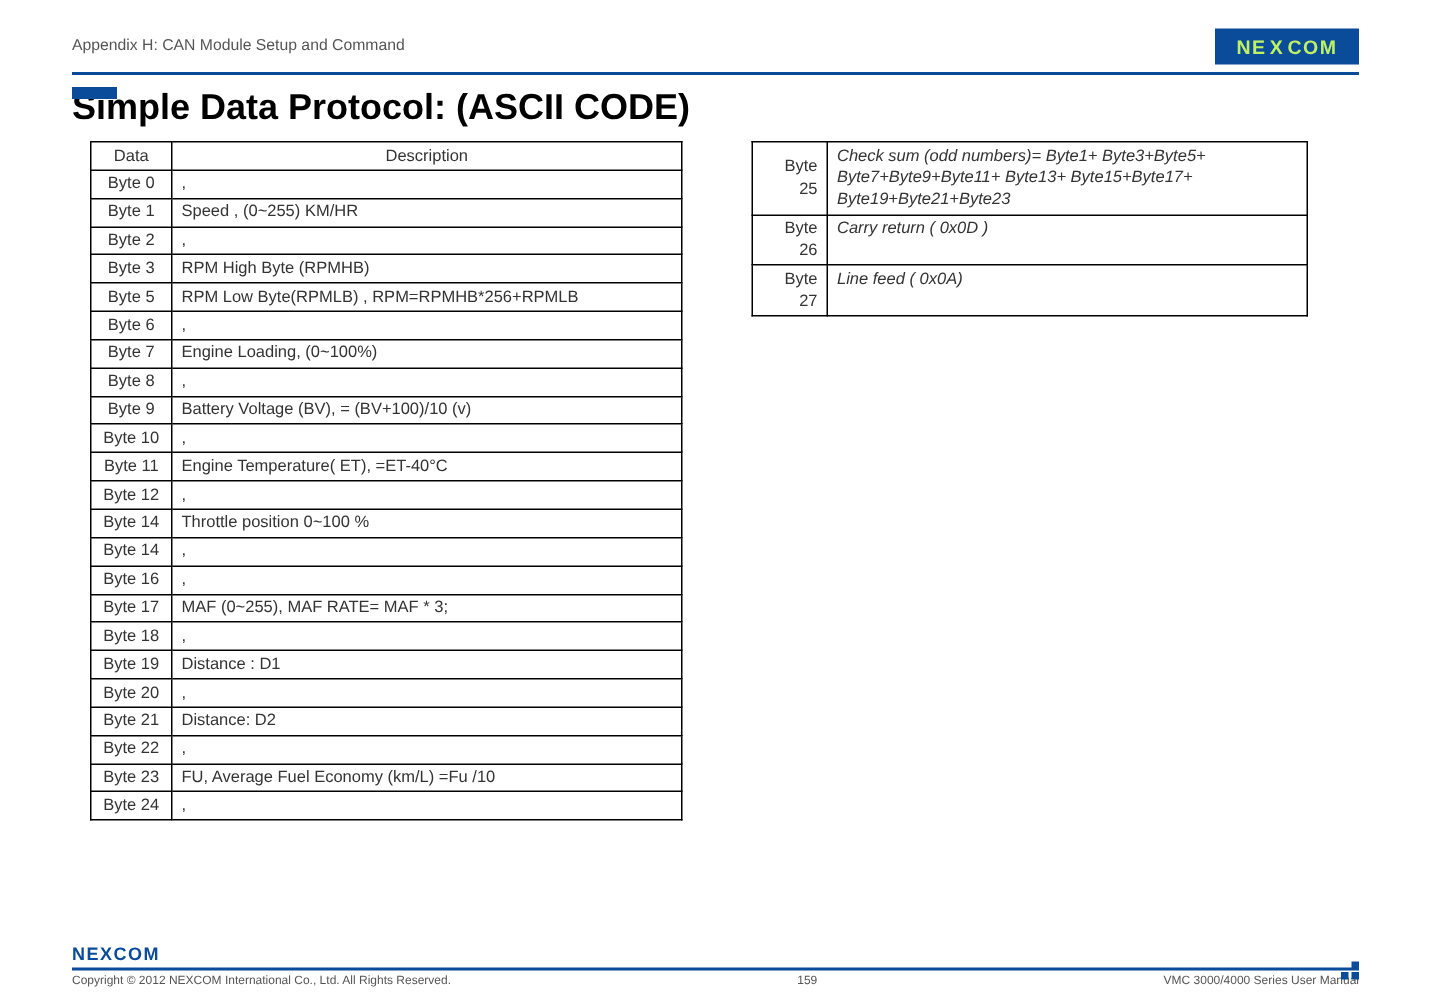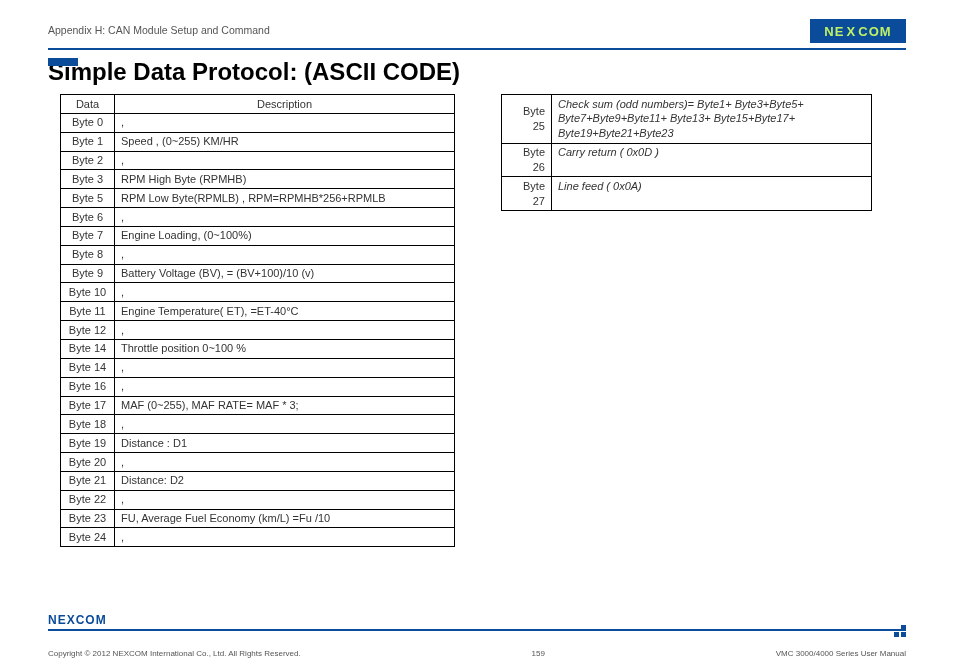--- a/index.html
+++ b/index.html
@@ -112,21 +112,21 @@
     content: ""; position: absolute; background: #0a4b9a;
   }
   .footer .fend::before { right:0; top:0; width:5px; height:5px; }
   .footer .fend::after  { right:0; bottom:0; width:5px; height:5px; }
   .footer .fend .bl { position:absolute; left:0; bottom:0; width:5px; height:5px; background:#0a4b9a;}
   .footer-row {
     display: flex;
     justify-content: space-between;
     font-size: 8px;
     color: #555;
-    margin-top: 18px;
+    margin-top: 2px;
   }
 </style>
 </head>
 <body>
 
 <div class="header-row">
   <div class="appendix-label">Appendix H: CAN Module Setup and Command</div>
   <div class="logo">
     <span>NE</span>
       <span class="x">X</span>

